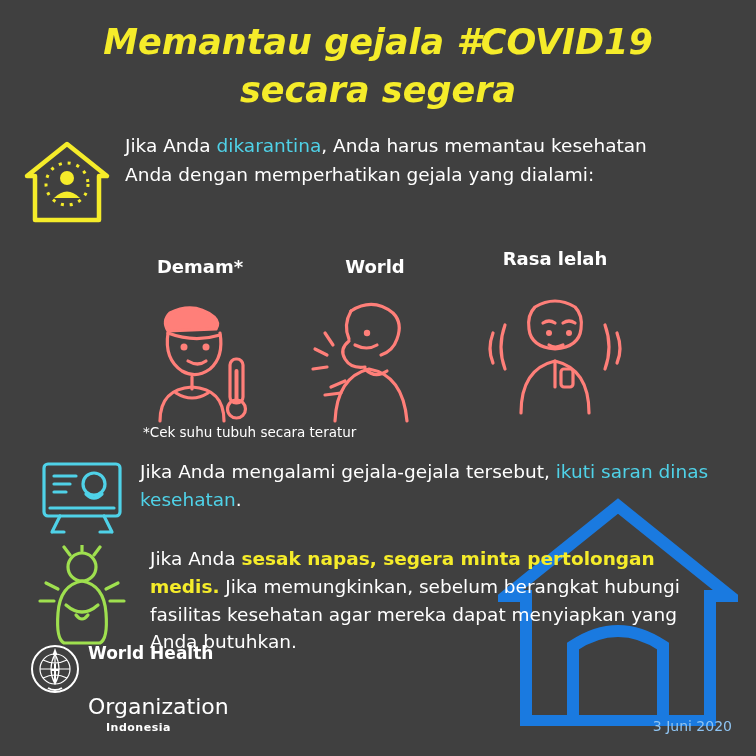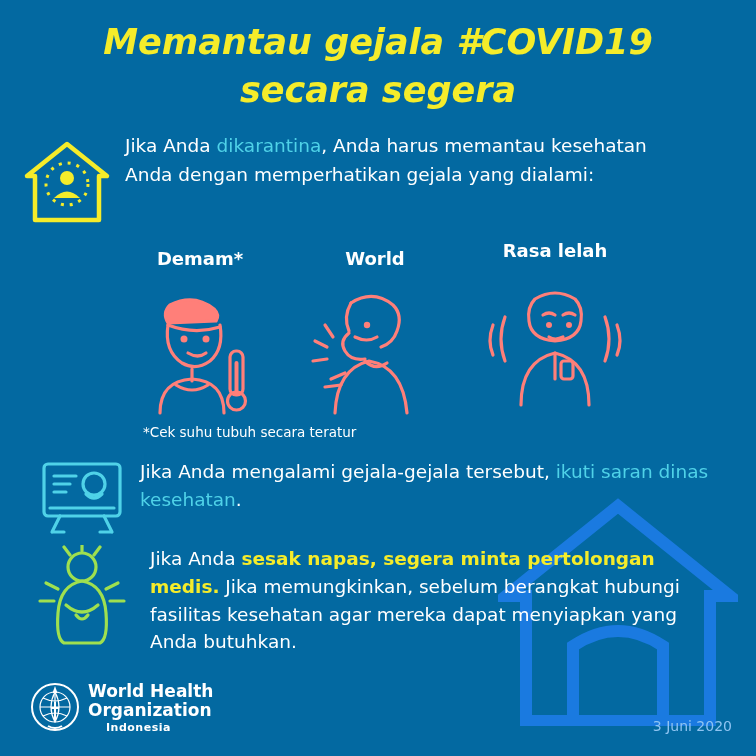--- a/index.html
+++ b/index.html
@@ -10,21 +10,21 @@
     width: 756px;
     height: 756px;
     background: #0a6dd8;
     font-family: "DejaVu Sans", sans-serif;
     overflow: hidden;
   }
   .poster {
     position: relative;
     width: 756px;
     height: 756px;
-    background: #0369a1;
+    background: #404040;
     overflow: hidden;
   }
   
   .watermark {
     position: absolute;
     right: 18px;
     bottom: 30px;
     width: 240px;
     height: 230px;
     opacity: 1;
@@ -66,21 +66,21 @@
     font-size: 18.5px;
     line-height: 1.55;
     max-width: 560px;
   }
   .hl-cyan { color: #4fd2e8; }
   .hl-yellow { color: #f5ec2a; font-weight: bold; }
 
   
   .symptoms {
     position: absolute;
-    top: 240px;
+    top: 248px;
     left: 120px;
     width: 540px;
     height: 180px;
   }
   .sym {
     position: absolute;
     text-align: center;
     color: #ffffff;
   }
   .sym .lbl {
@@ -128,21 +128,21 @@
     display: flex;
     align-items: flex-start;
     color: #ffffff;
   }
   .who-emblem { width: 50px; height: 50px; flex: 0 0 50px; }
   .who-text {
     margin-left: 8px;
     line-height: 1.08;
   }
   .who-text .w1 { font-size: 17px; font-weight: bold; }
-  .who-text .w2 { font-size: 17px; font-weight: bold; }
+  .who-text .w2 { font-size: 22px; font-weight: normal; margin-top: 33px; }
   .who-text .w3 { font-size: 11px; font-weight: bold; letter-spacing: .5px; margin-top: 3px; margin-left: 18px;}
   .date {
     position: absolute;
     right: 24px;
     bottom: 22px;
     color: #8fc4f2;
     font-size: 14px;
   }
 </style>
 </head>

